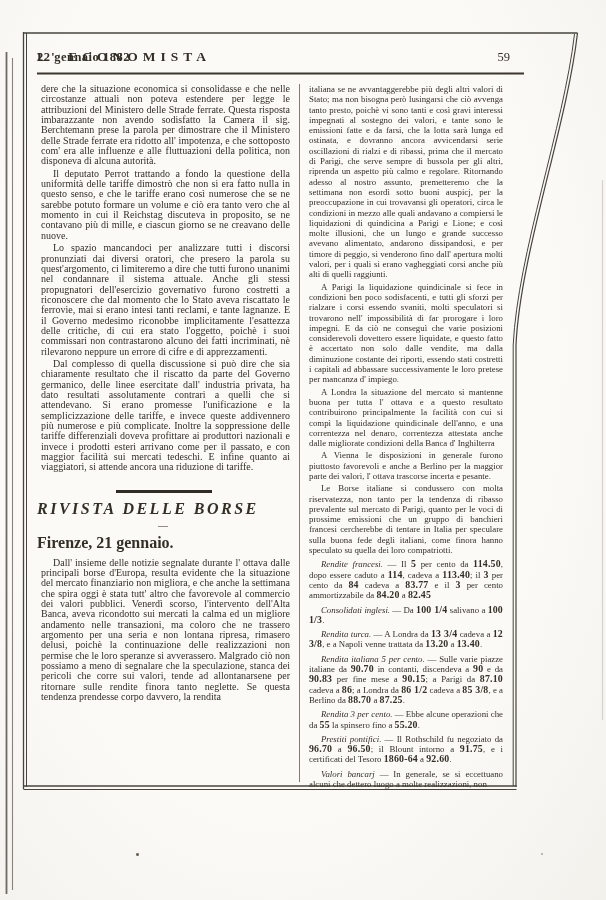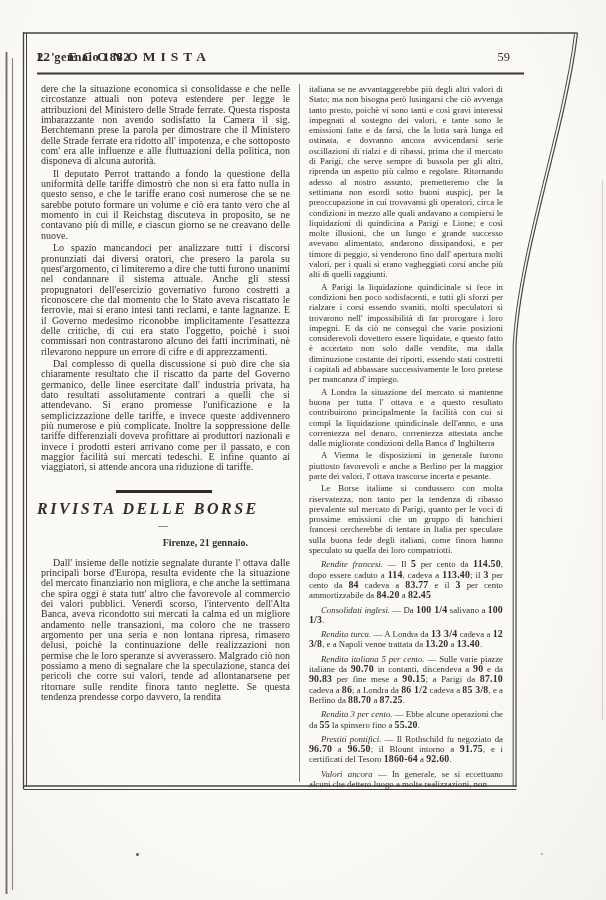--- a/index.html
+++ b/index.html
@@ -34,21 +34,21 @@
   .col-right p.par{margin:0 0 2px 0;}
   .col-right p.item{margin:4px 0 0 0;text-indent:12px;}
   .item .lead{font-style:italic;}
   .num{font-weight:bold;font-size:1.12em;letter-spacing:.2px;}
 
   
   .section-rule{width:96px;height:3.5px;background:#2f2c25;margin:17px auto 7px auto;}
   .section-heading{margin:0;font-size:16px;font-weight:bold;font-style:italic;
     letter-spacing:2.5px;line-height:18px;white-space:nowrap;}
   .section-dash{text-align:center;font-size:10px;line-height:9px;margin:3px 0 8px 0;letter-spacing:1px;}
-  .dateline{text-align:right;padding-right:42px;font-weight:bold;font-size:10px;margin:4px 0 9px 0;}
+  .dateline{padding-right:42px;font-weight:bold;font-size:16px;margin:4px 0 9px 0;}
 
   .speck{position:absolute;border-radius:50%;background:#6d6a62;}
 </style>
 </head>
 <body>
 
 <div class="page">
 
   <svg class="frame" width="606" height="900" viewBox="0 0 606 900">
 
@@ -111,20 +111,20 @@
     <p class="par item">
       <i class="lead">Rendita italiana 5 per cento.</i><span class="boldnums"> — Sulle varie piazze italiane da <span class="num">90.70</span> in contanti, discendeva a <span class="num">90</span> e da <span class="num">90.83</span> per fine mese a <span class="num">90.15</span>; a Parigi da <span class="num">87.10</span> cadeva a <span class="num">86</span>; a Londra da <span class="num">86 1/2</span> cadeva a <span class="num">85 3/8</span>, e a Berlino da <span class="num">88.70</span> a <span class="num">87.25</span>.</span>
     </p>
     <p class="par item">
       <i class="lead">Rendita 3 per cento.</i><span class="boldnums"> — Ebbe alcune operazioni che da <span class="num">55</span> la spinsero fino a <span class="num">55.20</span>.</span>
     </p>
     <p class="par item">
       <i class="lead">Prestiti pontifici.</i><span class="boldnums"> — Il Rothschild fu negoziato da <span class="num">96.70</span> a <span class="num">96.50</span>; il Blount intorno a <span class="num">91.75</span>, e i certificati del Tesoro <span class="num">1860-64</span> a <span class="num">92.60</span>.</span>
     </p>
     <p class="par item">
-      <i class="lead">Valori ancora</i><span class="boldnums"> — In generale, se si eccettuano alcuni che dettero luogo a molte realizzazioni, non</span>
+      <i class="lead">Valori bancarj</i><span class="boldnums"> — In generale, se si eccettuano alcuni che dettero luogo a molte realizzazioni, non</span>
     </p>
   </div>
 
   <div class="speck" style="left:136px;top:853px;width:2.5px;height:2.5px;"></div>
   <div class="speck" style="left:541px;top:853px;width:2px;height:2px;opacity:.6;"></div>
 
 </div>
 
 </body></html>

